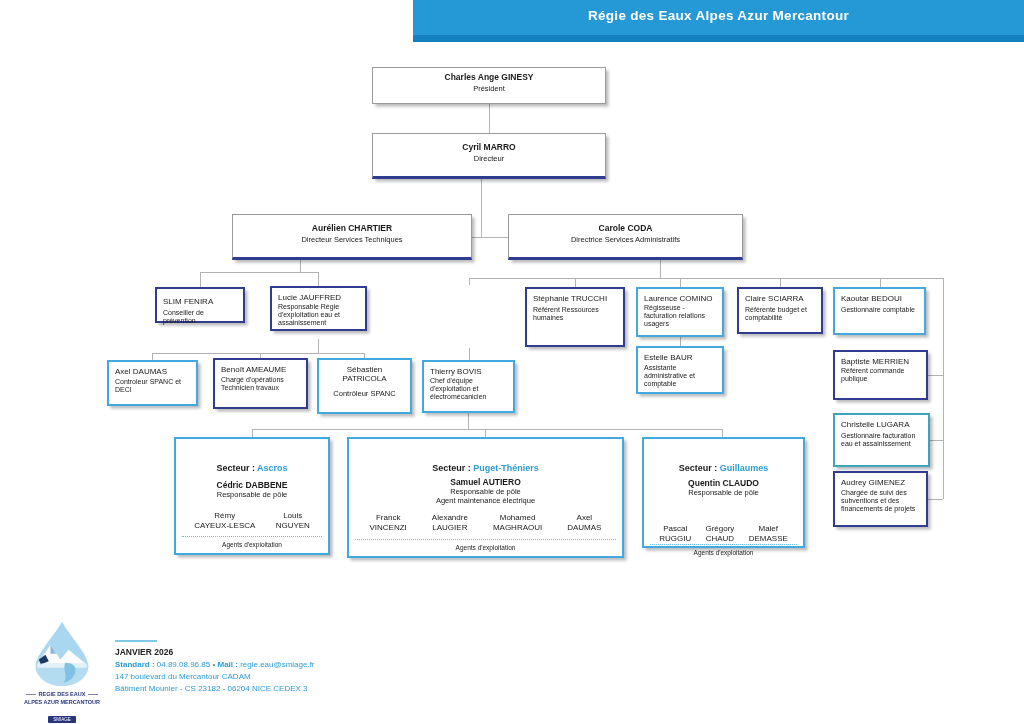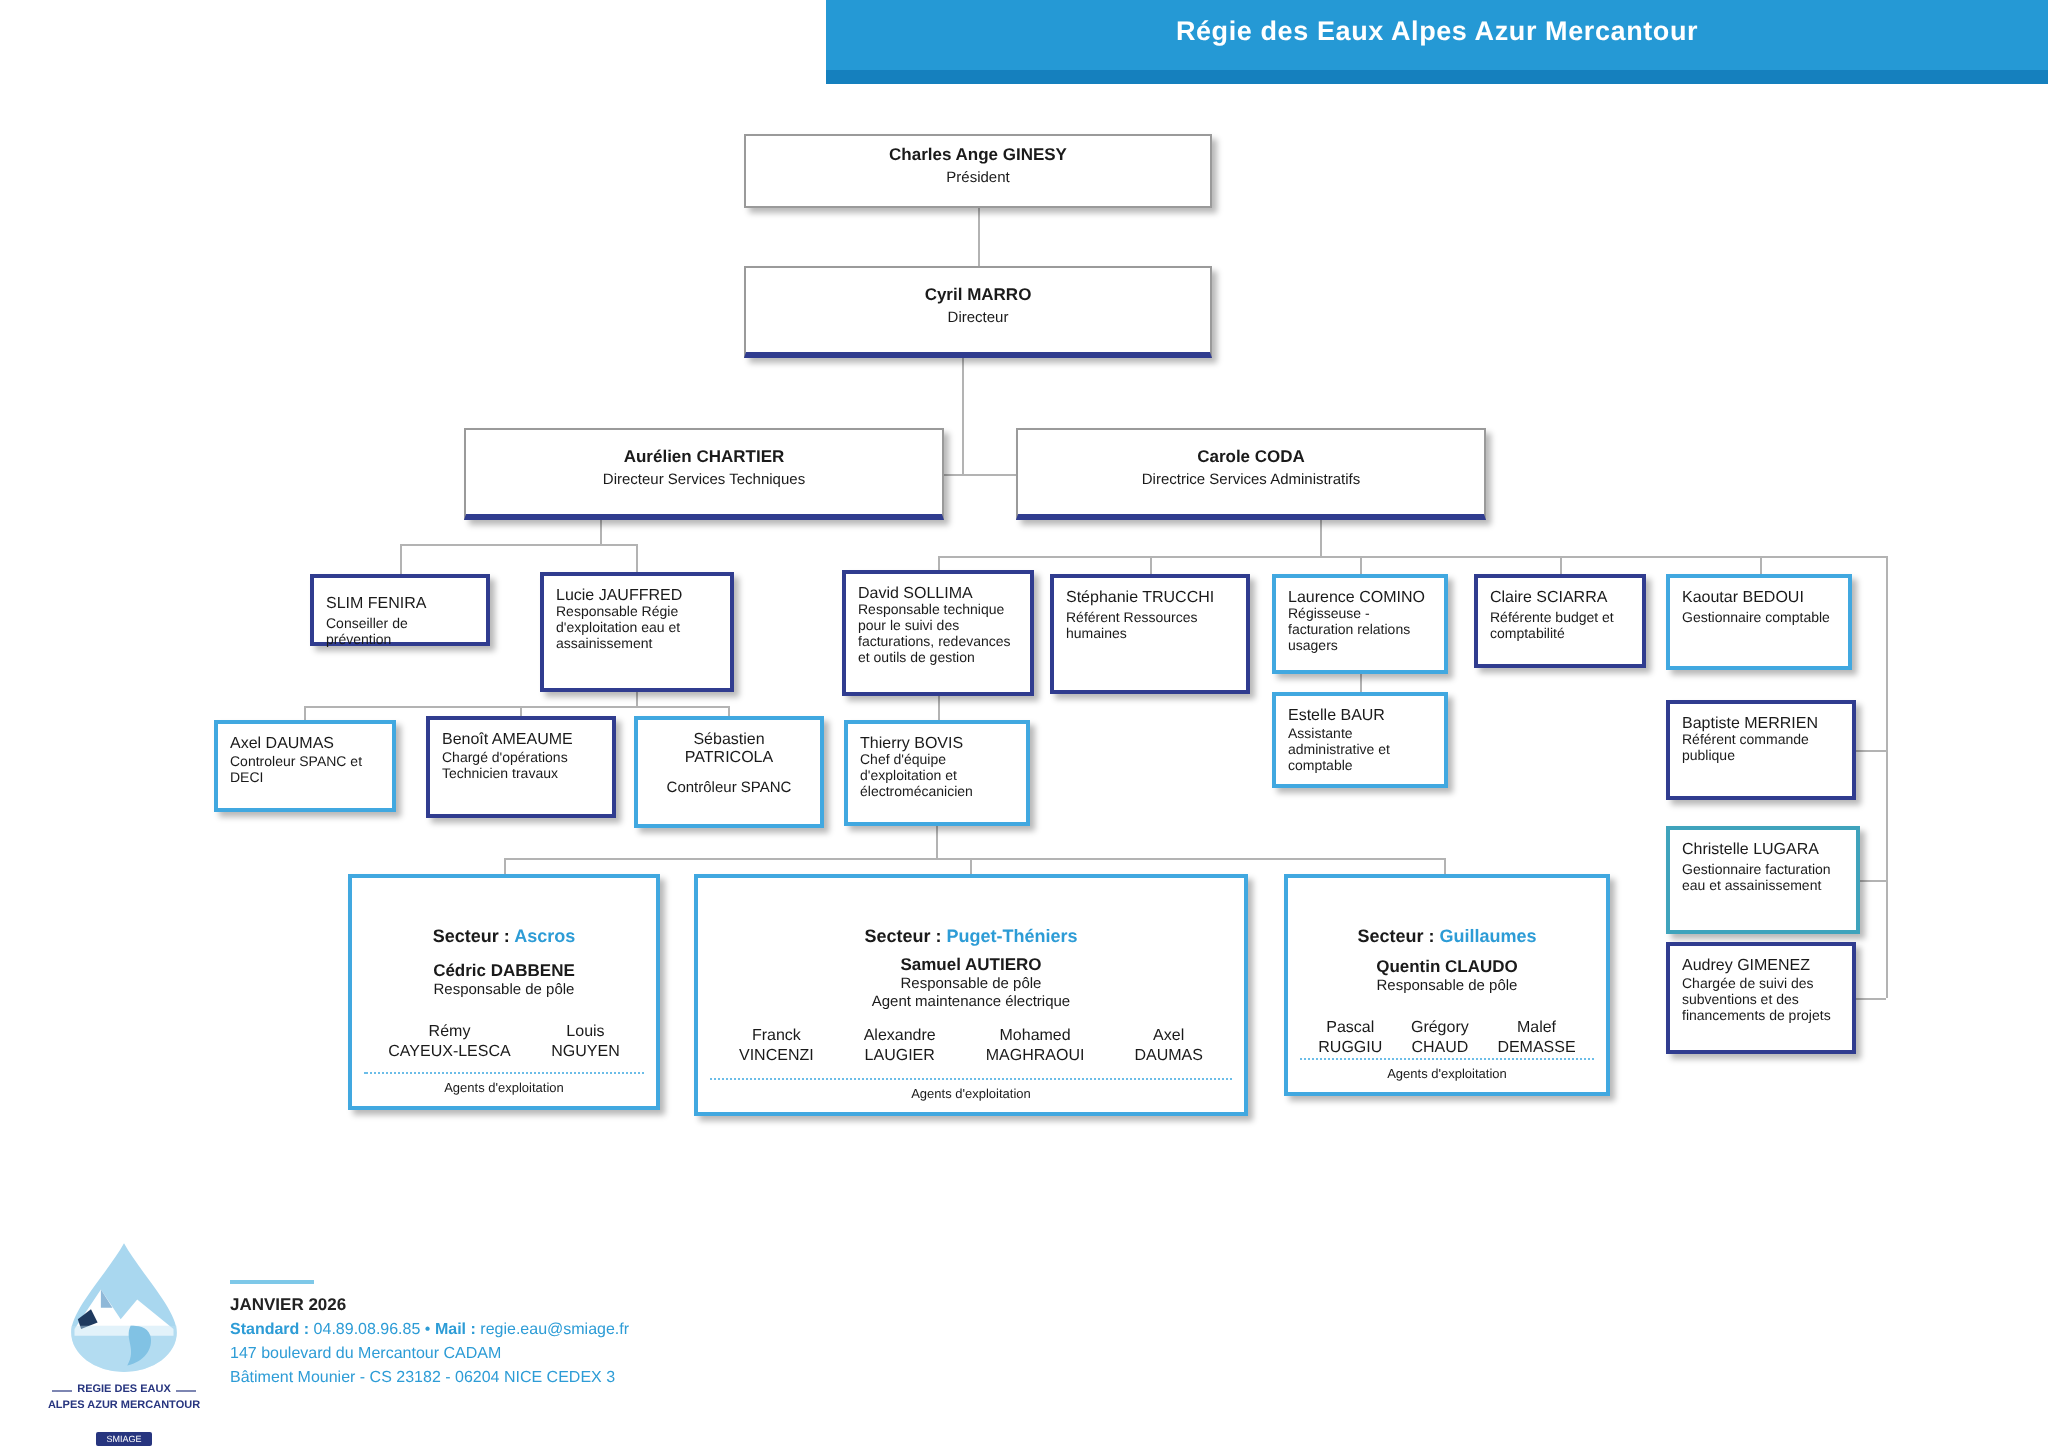--- a/index.html
+++ b/index.html
@@ -124,27 +124,23 @@
   </div>
   <div class="box b-under t-center" style="left:232px;top:214px;width:240px;height:46px;padding-top:9px;">
     <div class="name">Aurélien CHARTIER</div>
     <div class="role">Directeur Services Techniques</div>
   </div>
 
   <div class="box b-navy" style="left:155px;top:287px;width:90px;height:36px;padding-top:8px;">
     <div class="name">SLIM FENIRA</div>
     <div class="role">Conseiller de prévention</div>
   </div>
-  <div class="box b-navy" style="left:270px;top:286px;width:97px;height:60px;">
+  <div class="box b-navy" style="left:270px;top:286px;width:97px;height:45px;">
     <div class="name">Lucie JAUFFRED</div>
     <div class="role" style="margin-top:1px;">Responsable Régie d'exploitation eau et assainissement</div>
-  </div>
-  <div class="box b-navy" style="left:421px;top:285px;width:96px;height:63px;">
-    <div class="name">David SOLLIMA</div>
-    <div class="role" style="margin-top:1px;">Responsable technique pour le suivi des facturations, redevances et outils de gestion</div>
   </div>
   <div class="box b-navy" style="left:525px;top:287px;width:100px;height:60px;">
     <div class="name">Stéphanie TRUCCHI</div>
     <div class="role">Référent Ressources humaines</div>
   </div>
   <div class="box b-light" style="left:636px;top:287px;width:88px;height:50px;">
     <div class="name">Laurence COMINO</div>
     <div class="role" style="margin-top:1px;">Régisseuse - facturation relations usagers</div>
   </div>
   <div class="box b-navy" style="left:737px;top:287px;width:86px;height:47px;">
@@ -245,21 +241,21 @@
 
   <div class="sector" style="left:642px;top:437px;width:163px;height:111px;">
     <div class="s-title">
       <span>Secteur :</span>
       <span class="s-name">Guillaumes</span>
     </div>
     <div class="s-lead" style="margin-top:5px;">
       <div class="l-name">Quentin CLAUDO</div>
       <div class="l-role">Responsable de pôle</div>
     </div>
-    <div class="s-members" style="margin-top:12px;">
+    <div class="s-members" style="margin-top:27px;">
       <div class="member">
         <span>Pascal</span>
         <span>RUGGIU</span>
       </div>
       <div class="member">
         <span>Grégory</span>
         <span>CHAUD</span>
       </div>
       <div class="member">
         <span>Malef</span>

